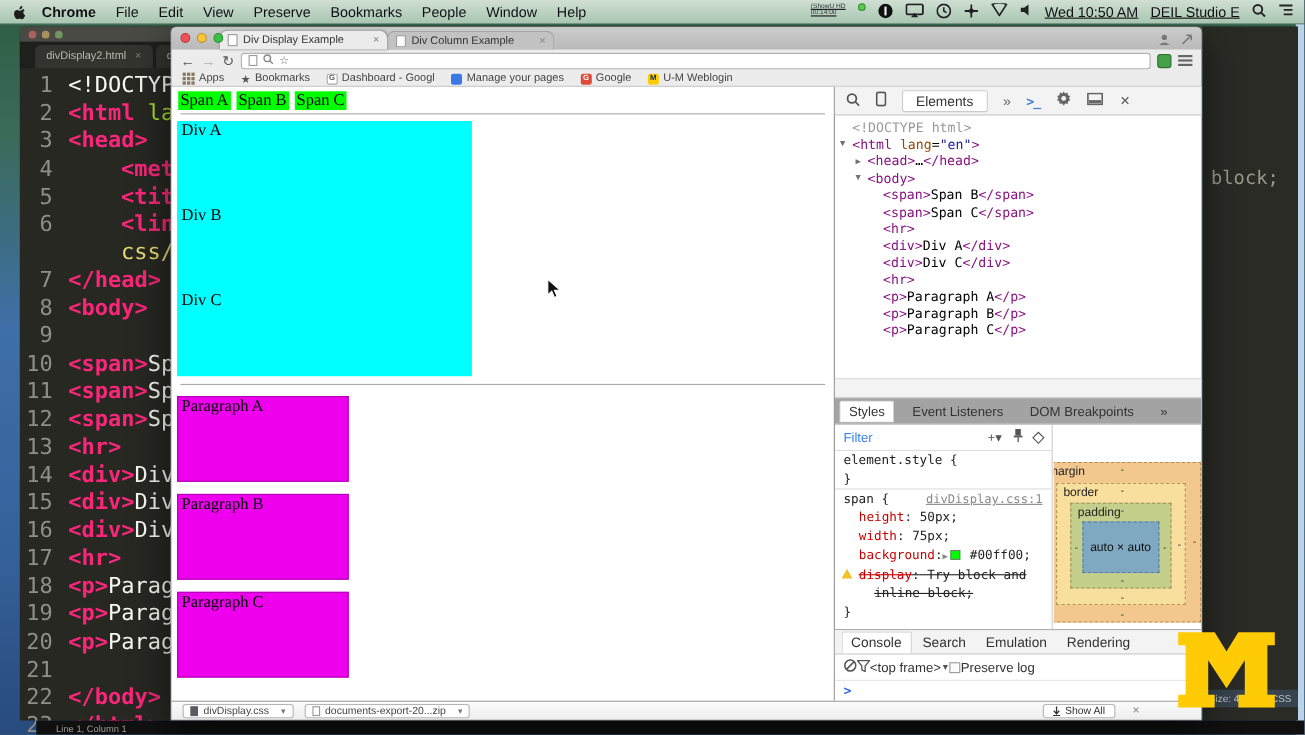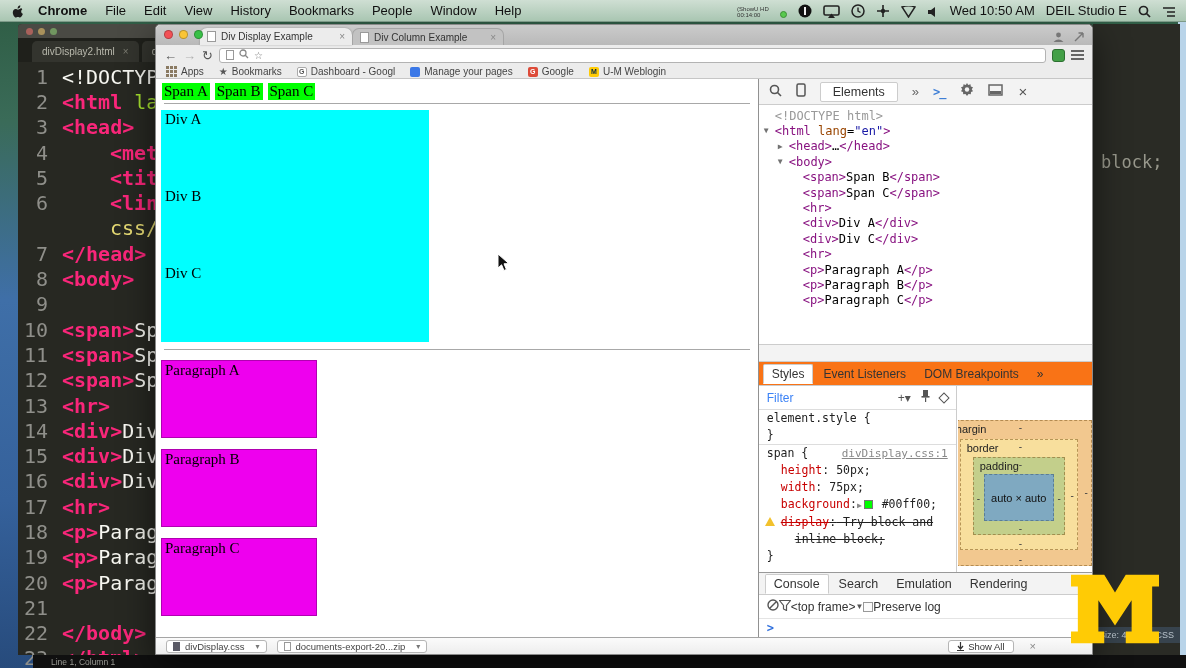--- a/index.html
+++ b/index.html
@@ -12,21 +12,21 @@
     background:linear-gradient(180deg,#2e5c43 0%,#3a6b58 18%,#3f6fa8 45%,#35619b 75%,#274b7c 100%); }
   .desktop-right { position:absolute; right:0; top:22px; width:8px; bottom:0; background:#b9d4e9; }
 
   
   .menubar { position:absolute; left:0; top:0; width:1186px; height:22px; z-index:40;
     background:linear-gradient(180deg,#cfdfd3,#a9c6b2); border-bottom:1px solid #7d9a88;
     display:flex; align-items:center; font-size:13px; color:#111; }
   .mb-apple { margin:0 14px 0 12px; display:flex; }
   .mb-item { margin-right:18px; white-space:nowrap; }
   .mb-item.bold { font-weight:bold; }
-  .mb-right { margin-left:auto; display:flex; align-items:flex-end; gap:11px; padding-right:10px; }
+  .mb-right { margin-left:auto; display:flex; align-items:flex-start; gap:11px; padding-right:10px;text-decoration:underline; }
   .mb-rec { font-size:6px; line-height:6px; color:#333; text-align:left; }
   .mb-dot { width:7px; height:7px; border-radius:50%; background:#59c94f; border:1px solid #3d8f36; }
   .mb-clock,.mb-user { font-size:13px; white-space:nowrap; }
   .mb-ic { display:flex; align-items:center; }
 
   
   .editor { position:absolute; left:18px; top:24px; width:1075px; height:631px; z-index:1;
     background:#272822; border-radius:4px 4px 0 0; }
   .e-title { height:14px; background:#4a4a44; border-radius:4px 4px 0 0;
     display:flex; align-items:center; gap:5px; padding-left:8px; }
@@ -124,22 +124,22 @@
   .domrow.sel { background:#d6d6d6; }
   .dom-arrow { position:absolute; font-size:8px; color:#727272; top:3px; }
   .c-doc { color:#999; } .c-tag { color:#881280; } .c-attr { color:#994500; }
   .c-val { color:#1a1aa6; } .c-pl { color:#000; }
 
   .crumbs { height:17px; background:#f3f3f3; border-bottom:1px solid #ccc; display:flex;
     align-items:center; gap:4px; padding:0 8px; font-size:11.5px; color:#333; flex:none; }
   .crumb.active { background:#3879bd; color:#fff; border-radius:2px; padding:0 7px; }
   .crumb { padding:0 4px;margin-top:36px; }
 
-  .styletabs { height:24px; background:#f97316; border-bottom:1px solid #ccc; display:flex;
-    align-items:center; gap:2px; padding:0 4px; font-size:12px; flex:none; }
+  .styletabs { height:24px; background:#a3a3a3; border-bottom:1px solid #ccc; display:flex;
+    align-items:center; gap:8px; padding:0 4px; font-size:12px; flex:none; }
   .stab { padding:2px 8px; color:#333; white-space:nowrap; }
   .stab.active { background:#fff; border:1px solid #ccc; border-bottom:1px solid #fff; border-radius:2px 2px 0 0; }
 
   .stylesbody { flex:1; display:flex; min-height:0; position:relative; }
   .styles-left { width:198px; border-right:1px solid #ccc; font-family:"DejaVu Sans Mono",monospace;
     font-size:11.5px; color:#222; overflow:hidden; }
   .filterrow { height:24px; border-bottom:1px solid #ddd; display:flex; align-items:center;
     padding:0 8px; font-family:"Liberation Sans",sans-serif; }
   .filterrow .ph { color:#3b82f6; font-size:12px; flex:1; }
   .f-ic { color:#555; margin-left:10px; font-size:12px; }
@@ -204,21 +204,21 @@
 <div id="screen">
   <div class="desktop"></div>
   <div class="desktop-right"></div>
 
   <div class="menubar">
     <span class="mb-apple">
       <svg width="12" height="14" viewBox="0 0 12 14">
           <path d="M8.2 1.2c-.7.1-1.6.6-2 1.3-.4.6-.7 1.4-.6 2.2.8 0 1.7-.5 2.2-1.2.4-.6.7-1.4.4-2.3zM8.5 5c-1.2 0-1.7.7-2.5.7C5.2 5.7 4.5 5 3.5 5 2.2 5 .8 6.2.8 8.5c0 2.4 1.8 5 2.9 5 .7 0 1.2-.5 2.2-.5 1 0 1.3.5 2.2.5 1.1 0 2.6-2.5 2.8-3.7-1.1-.4-1.7-1.4-1.7-2.4 0-.9.5-1.6 1.1-2-.5-.9-1.3-1.4-1.8-1.4z" fill="#1d1d1d"></path>
         </svg>
     </span>
-    <div class="mb-left"><span class="mb-item bold">Chrome</span><span class="mb-item">File</span><span class="mb-item">Edit</span><span class="mb-item">View</span><span class="mb-item">History</span><span class="mb-item">Bookmarks</span><span class="mb-item">People</span><span class="mb-item">Window</span><span class="mb-item">Help</span></div>
+    <div class="mb-left"><span class="mb-item bold">Chrome</span><span class="mb-item">File</span><span class="mb-item">Edit</span><span class="mb-item">View</span><span class="mb-item">Preserve</span><span class="mb-item">Bookmarks</span><span class="mb-item">People</span><span class="mb-item">Window</span><span class="mb-item">Help</span></div>
     <div class="mb-right">
       <span class="mb-rec">
         <span>(ShowU HD</span><br>
         <span>00:14:00</span>
       </span>
       <span class="mb-dot"></span>
       <span class="mb-ic">
         <svg width="14" height="14" viewBox="0 0 14 14">
             <circle cx="7" cy="7" r="6.5" fill="#111"></circle>
             <rect x="6" y="3" width="2" height="8" fill="#eee"></rect>

